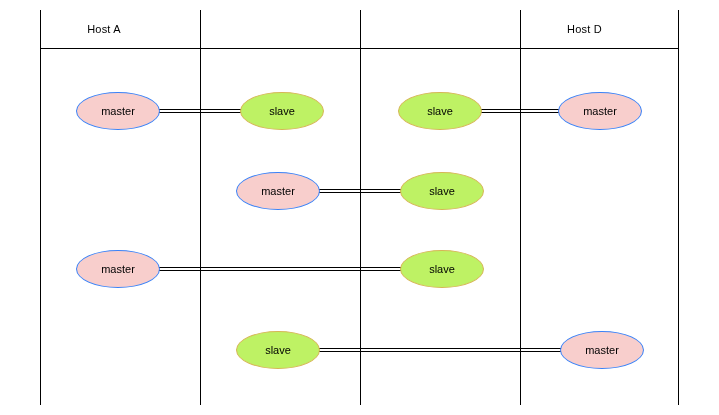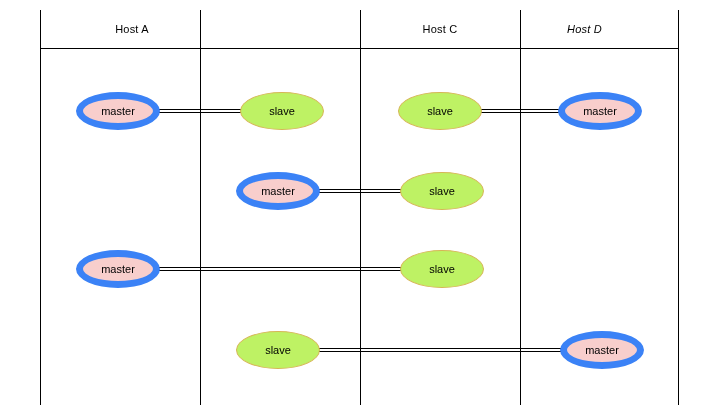--- a/index.html
+++ b/index.html
@@ -47,21 +47,21 @@
     align-items: center;
     justify-content: center;
     border-radius: 50%;
     box-sizing: border-box;
     font-size: 11px;
     color: #000000;
     z-index: 3;
   }
   .node.master {
     background: #f8cecc;
-    border: 7px solid #3b82f6;
+    border: 1px solid #3b82f6;
   }
   .node.slave {
     background: #bef264;
     border: 1px solid #d6b656;
   }
   .node-label {
     pointer-events: none;
     line-height: 1;
   }
 
@@ -88,23 +88,22 @@
 
 <div id="canvas">
 
   <div class="lane-border v-line" style="left:40px; top:10px; height:395px;"></div>
   <div class="lane-border v-line" style="left:200px; top:10px; height:395px;"></div>
   <div class="lane-border v-line" style="left:360px; top:10px; height:395px;"></div>
   <div class="lane-border v-line" style="left:520px; top:10px; height:395px;"></div>
   <div class="lane-border v-line" style="left:678px; top:10px; height:395px;"></div>
   <div class="lane-border h-line" style="left:40px; top:48px; width:639px;"></div>
 
-  <div class="col-header" style="left:52px; width:160px;">Host A</div>
-  <div class="col-header" style="left:360px; width:160px;">Host C</div>
-  <div class="col-header" style="left:520px; width:129px;font-style:italic;">Host D</div>
+  <div class="col-header" style="left:24px; width:160px;">Host A</div>
+  <div class="col-header" style="left:520px; width:129px;">Host D</div>
 
   <div class="edge" style="left:158px; top:109px; width:84px;"></div>
   <div class="edge" style="left:478px; top:109px; width:84px;"></div>
   <div class="edge" style="left:318px; top:189px; width:84px;"></div>
   <div class="edge" style="left:158px; top:267px; width:244px;"></div>
   <div class="edge" style="left:318px; top:348px; width:244px;"></div>
 
   <div class="node master" style="left:76px; top:92px; width:84px; height:38px;">
     <span class="node-label">master</span>
   </div>

